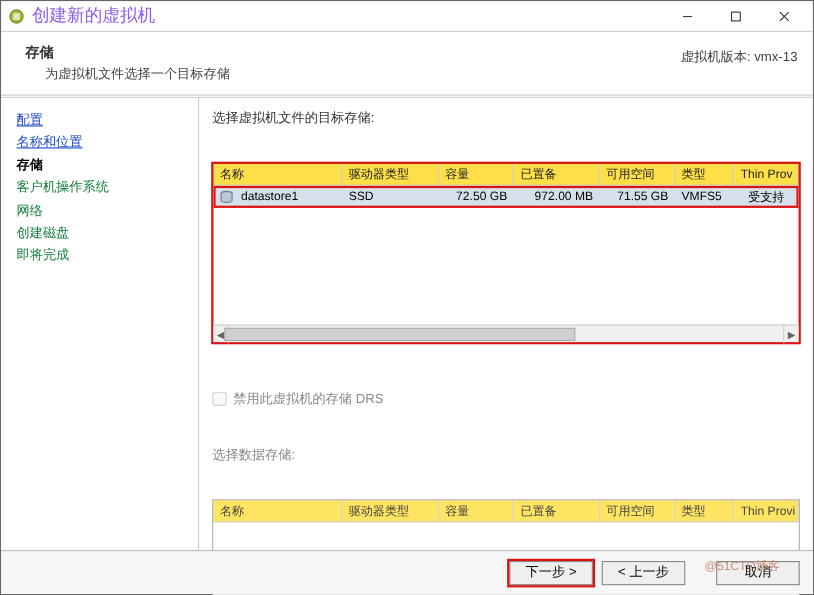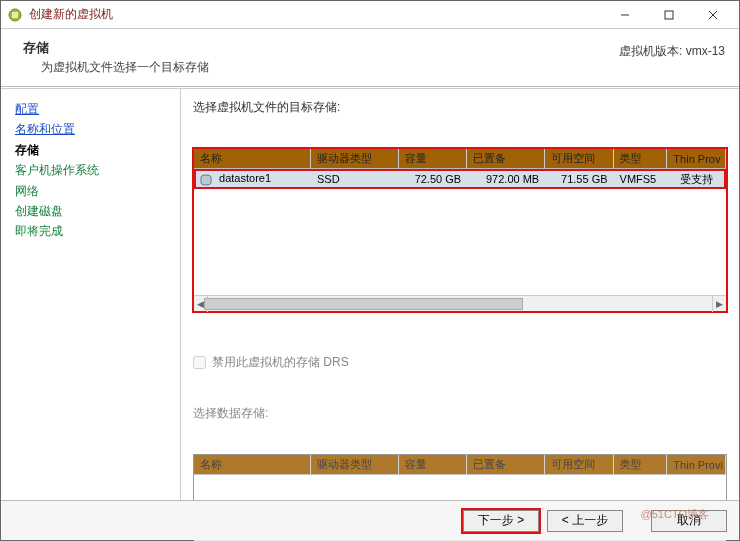--- a/index.html
+++ b/index.html
@@ -1,40 +1,40 @@
 <!DOCTYPE html>
 <html><head>
 <meta charset="utf-8">
 <style>
   * { box-sizing: border-box; margin: 0; padding: 0; }
   body { font-family: "Microsoft YaHei", "Segoe UI", Tahoma, sans-serif; font-size: 12px; background: #fff; overflow: hidden; }
   .window { width: 740px; height: 541px; border: 1px solid #666; display: flex; flex-direction: column; }
   .titlebar { height: 28px; display: flex; align-items: center; padding: 0 4px 0 6px; border-bottom: 1px solid #ccc; }
   .titlebar .app-icon { width: 16px; height: 16px; margin-right: 6px; display: inline-flex; align-items: center; justify-content: center; }
-  .titlebar .title { font-size: 12px; color: #7f1d1d; flex: 0 0 auto; }
+  .titlebar .title { font-size: 16px; color: #8b5cf6; flex: 0 0 auto; }
   .titlebar .spacer { flex: 1; }
   .win-btn { width: 44px; height: 26px; display: inline-flex; align-items: center; justify-content: center; color: #333; }
   .header-area { padding: 10px 14px 10px 22px; display: flex; align-items: flex-start; }
   .header-left { flex: 1; }
   .header-left h1 { font-size: 13px; font-weight: bold; color: #333; }
   .header-left .sub { font-size: 12px; color: #444; margin-top: 2px; padding-left: 18px; }
   .header-right { font-size: 12px; color: #404040; padding-top: 4px; }
   .divider { height: 2px; border-top: 1px solid #bbb; border-bottom: 1px solid #fff; }
   .body { flex: 1; display: flex; min-height: 0; border-top: 1px solid #ccc; }
   .sidebar { width: 180px; border-right: 1px solid #ccc; padding: 10px 8px 10px 14px; background: #fff; }
   .side-item { font-size: 12px; line-height: 1.7; white-space: nowrap; }
   .side-link { color: #1a4cc7; text-decoration: underline; cursor: pointer; }
   .side-current { color: #000; font-weight: bold; }
   .side-disabled { color: #15803d; }
   .main { flex: 1; display: flex; flex-direction: column; padding: 10px 12px 8px 12px; min-width: 0; gap: 26px; }
   .section-label { font-size: 12px; color: #333; margin-bottom: 6px; }
   .grid-wrap { border: 1px solid #888; background: #fff; position: relative; }
   .grid-wrap.highlighted { outline: 2px solid #d11; outline-offset: -1px; }
   .grid-header, .grid-row { display: flex; align-items: center; font-size: 11px; }
-  .grid-header { background: #a16207; border-bottom: 1px solid #bbb; height: 20px; color: #222; }
+  .grid-header { background: #fde047; border-bottom: 1px solid #bbb; height: 20px; color: #222; }
   .gh { border-right: 1px solid #ccc; padding: 0 6px; height: 100%; display: flex; align-items: center; overflow: hidden; white-space: nowrap; }
   .grid-body { height: 126px; overflow: hidden; background: #fff; }
   .grid-row { height: 20px; }
   .gc { padding: 0 6px; white-space: nowrap; overflow: hidden; }
   .c-name { width: 120px; }
   .c-drive { width: 90px; }
   .c-cap { width: 70px; text-align: right; }
   .c-prov { width: 80px; text-align: right; }
   .c-free { width: 70px; text-align: right; }
   .c-type { width: 55px; }

